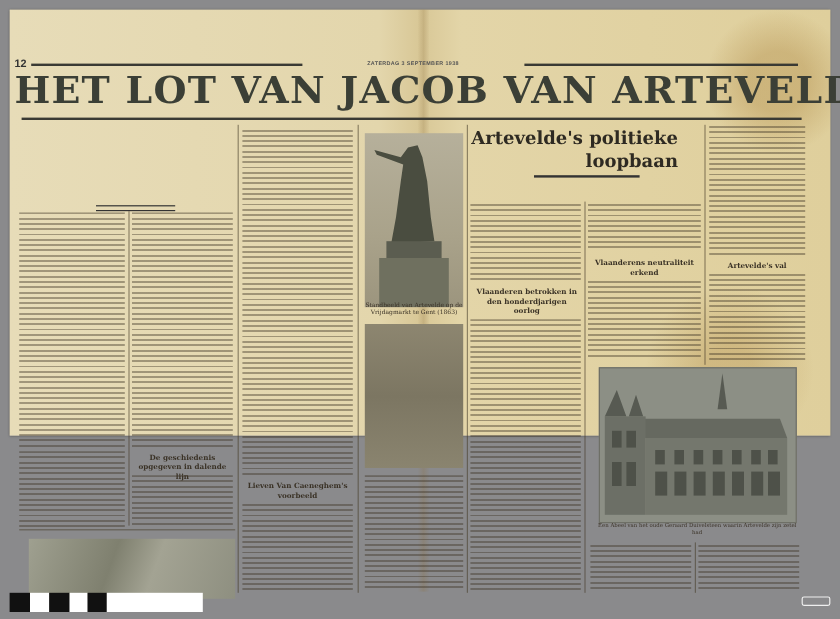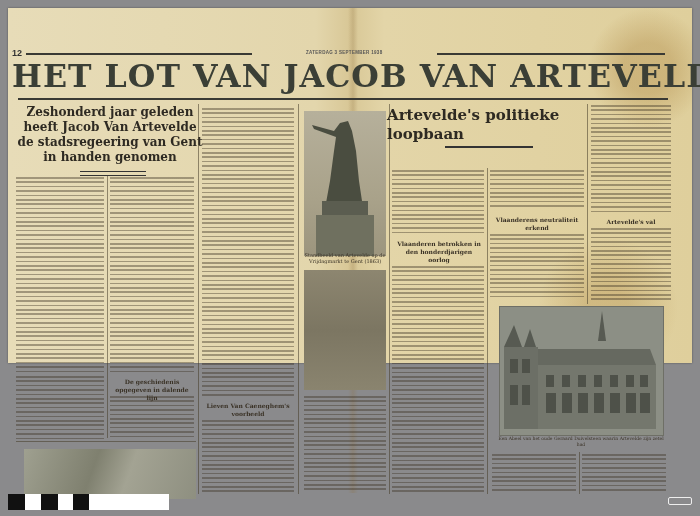--- a/index.html
+++ b/index.html
@@ -34,22 +34,22 @@
   .vline { position:absolute; width:1px; background:rgba(70,60,40,.55); }
   .hline { position:absolute; height:1px; background:rgba(70,60,40,.55); }
 
   .headline1 {
     position:absolute; left:8px; top:97px; width:188px;
     font:bold 12px "DejaVu Serif", serif; color:#2e2a22; text-align:center; line-height:15px;
   }
   .hl1-rule { position:absolute; left:72px; top:163px; width:66px; height:3px; border-top:1px solid #333; border-bottom:1px solid #333; }
 
   .headline2 {
-    position:absolute; left:379px; top:98px; width:196px;
-    font:bold 15px "DejaVu Serif", serif; color:#2e2a22; text-align:left; line-height:19px;
+    position:absolute; left:361px; top:98px; width:196px;
+    font:bold 15px "DejaVu Serif", serif; color:#2e2a22; text-align:right; line-height:19px;
   }
   .hl2-rule { position:absolute; left:437px; top:138px; width:88px; height:2px; background:#333; }
   .years { position:absolute; left:383px; top:146px; width:196px; text-align:center;
     font:bold 11px "Liberation Sans", sans-serif; color:#2e2a22; }
 
   .text {
     position:absolute;
     background-image:repeating-linear-gradient(180deg, rgba(60,50,35,.55) 0 1.6px, transparent 1.6px 4.4px);
     opacity:.75;
   }
@@ -86,21 +86,20 @@
 <div class="page">
   <div class="fold"></div>
 
   <div class="pagenum">12</div>
   <div class="topline" style="left:18px;width:226px;"></div>
   <div class="dateline">ZATERDAG 3 SEPTEMBER 1938</div>
   <div class="topline" style="left:429px;width:228px;"></div>
   <div class="masthead">HET LOT VAN JACOB VAN ARTEVELDE</div>
   <div class="mast-under"></div>
 
-  <div class="headline1">Zeshonderd jaar geleden heeft Jacob Van Artevelde de stadsregeering van Gent in handen genomen</div>
   <div class="hl1-rule"></div>
   <div class="text" style="left:8px;top:169px;width:88px;height:196px;"></div>
   <div class="vline" style="left:99px;top:168px;height:262px;"></div>
   <div class="text" style="left:102px;top:169px;width:84px;height:196px;"></div>
   <div class="text" style="left:8px;top:368px;width:88px;height:64px;"></div>
   <div class="sub" style="left:102px;top:370px;width:84px;">De geschiedenis opgegeven in dalende lijn</div>
   <div class="text" style="left:102px;top:388px;width:84px;height:44px;"></div>
   <div class="hline" style="left:8px;top:433px;width:180px;"></div>
   <div class="photo-bottom"></div>
 

